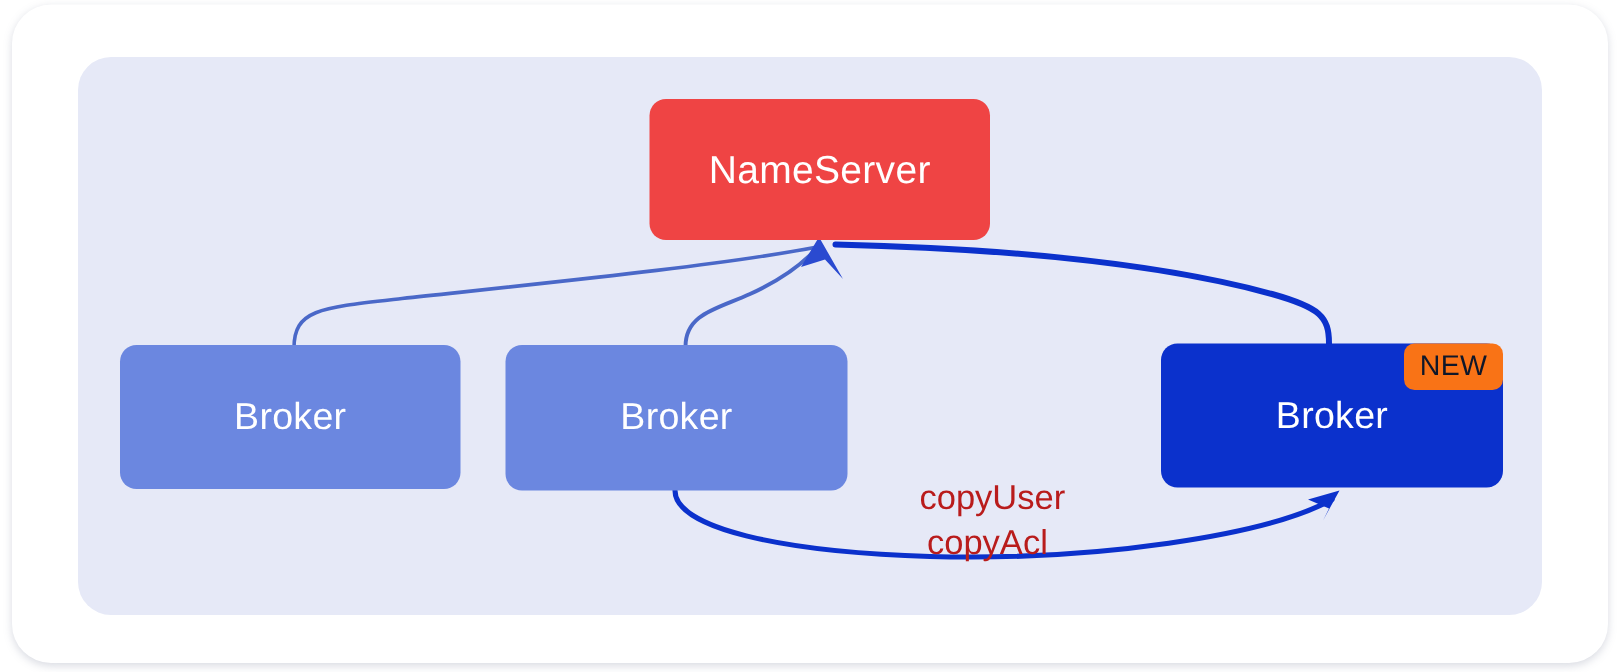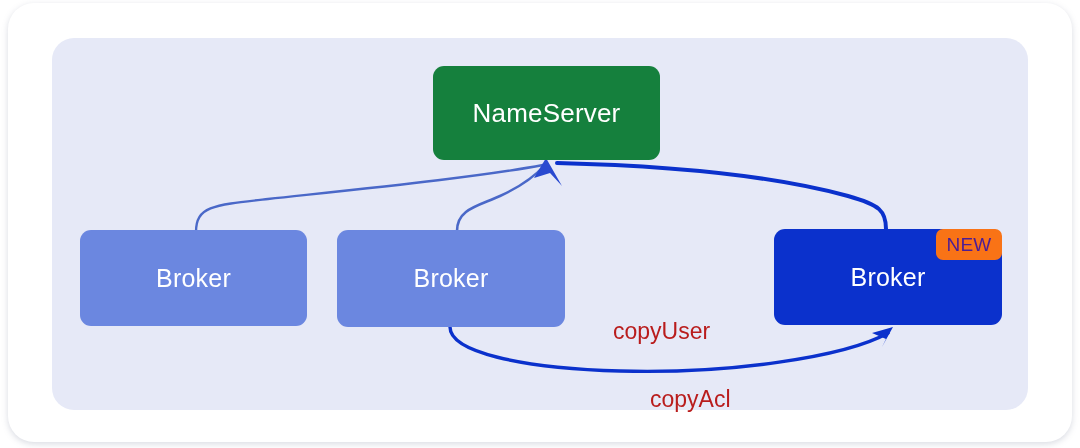--- a/index.html
+++ b/index.html
@@ -66,21 +66,21 @@
     font-size: 25px;
     letter-spacing: 0.2px;
     box-sizing: border-box;
   }
 
   .node-nameserver {
     left: 433px;
     top: 66px;
     width: 227px;
     height: 94px;
-    background: #15803d;
+    background: #ef4444;
     font-size: 26px;
   }
 
   .node-broker-a {
     left: 80px;
     top: 230px;
     width: 227px;
     height: 96px;
     background: #6b87e0;
   }
@@ -101,21 +101,21 @@
     background: #0b31cc;
   }
 
   .new-badge {
     position: absolute;
     right: 0px;
     top: 0px;
     min-width: 66px;
     height: 31px;
     background: #f97316;
-    color: #4c1d95;
+    color: #0f172a;
     font-size: 19px;
     display: flex;
     align-items: center;
     justify-content: center;
     border-radius: 7px;
     padding: 0 6px;
     box-sizing: border-box;
   }
 
   
@@ -126,22 +126,21 @@
     white-space: nowrap;
   }
 
   .label-copyuser {
     left: 613px;
     top: 318px;
   }
 
   .label-copyacl {
     left: 618px;
-    top: 386px;
-    margin-left: 32px;
+    top: 348px;
   }
 </style>
 </head>
 <body>
 
 <div id="stage">
 
   <div class="outer-card"></div>
 
   <div class="diagram-panel"></div>

